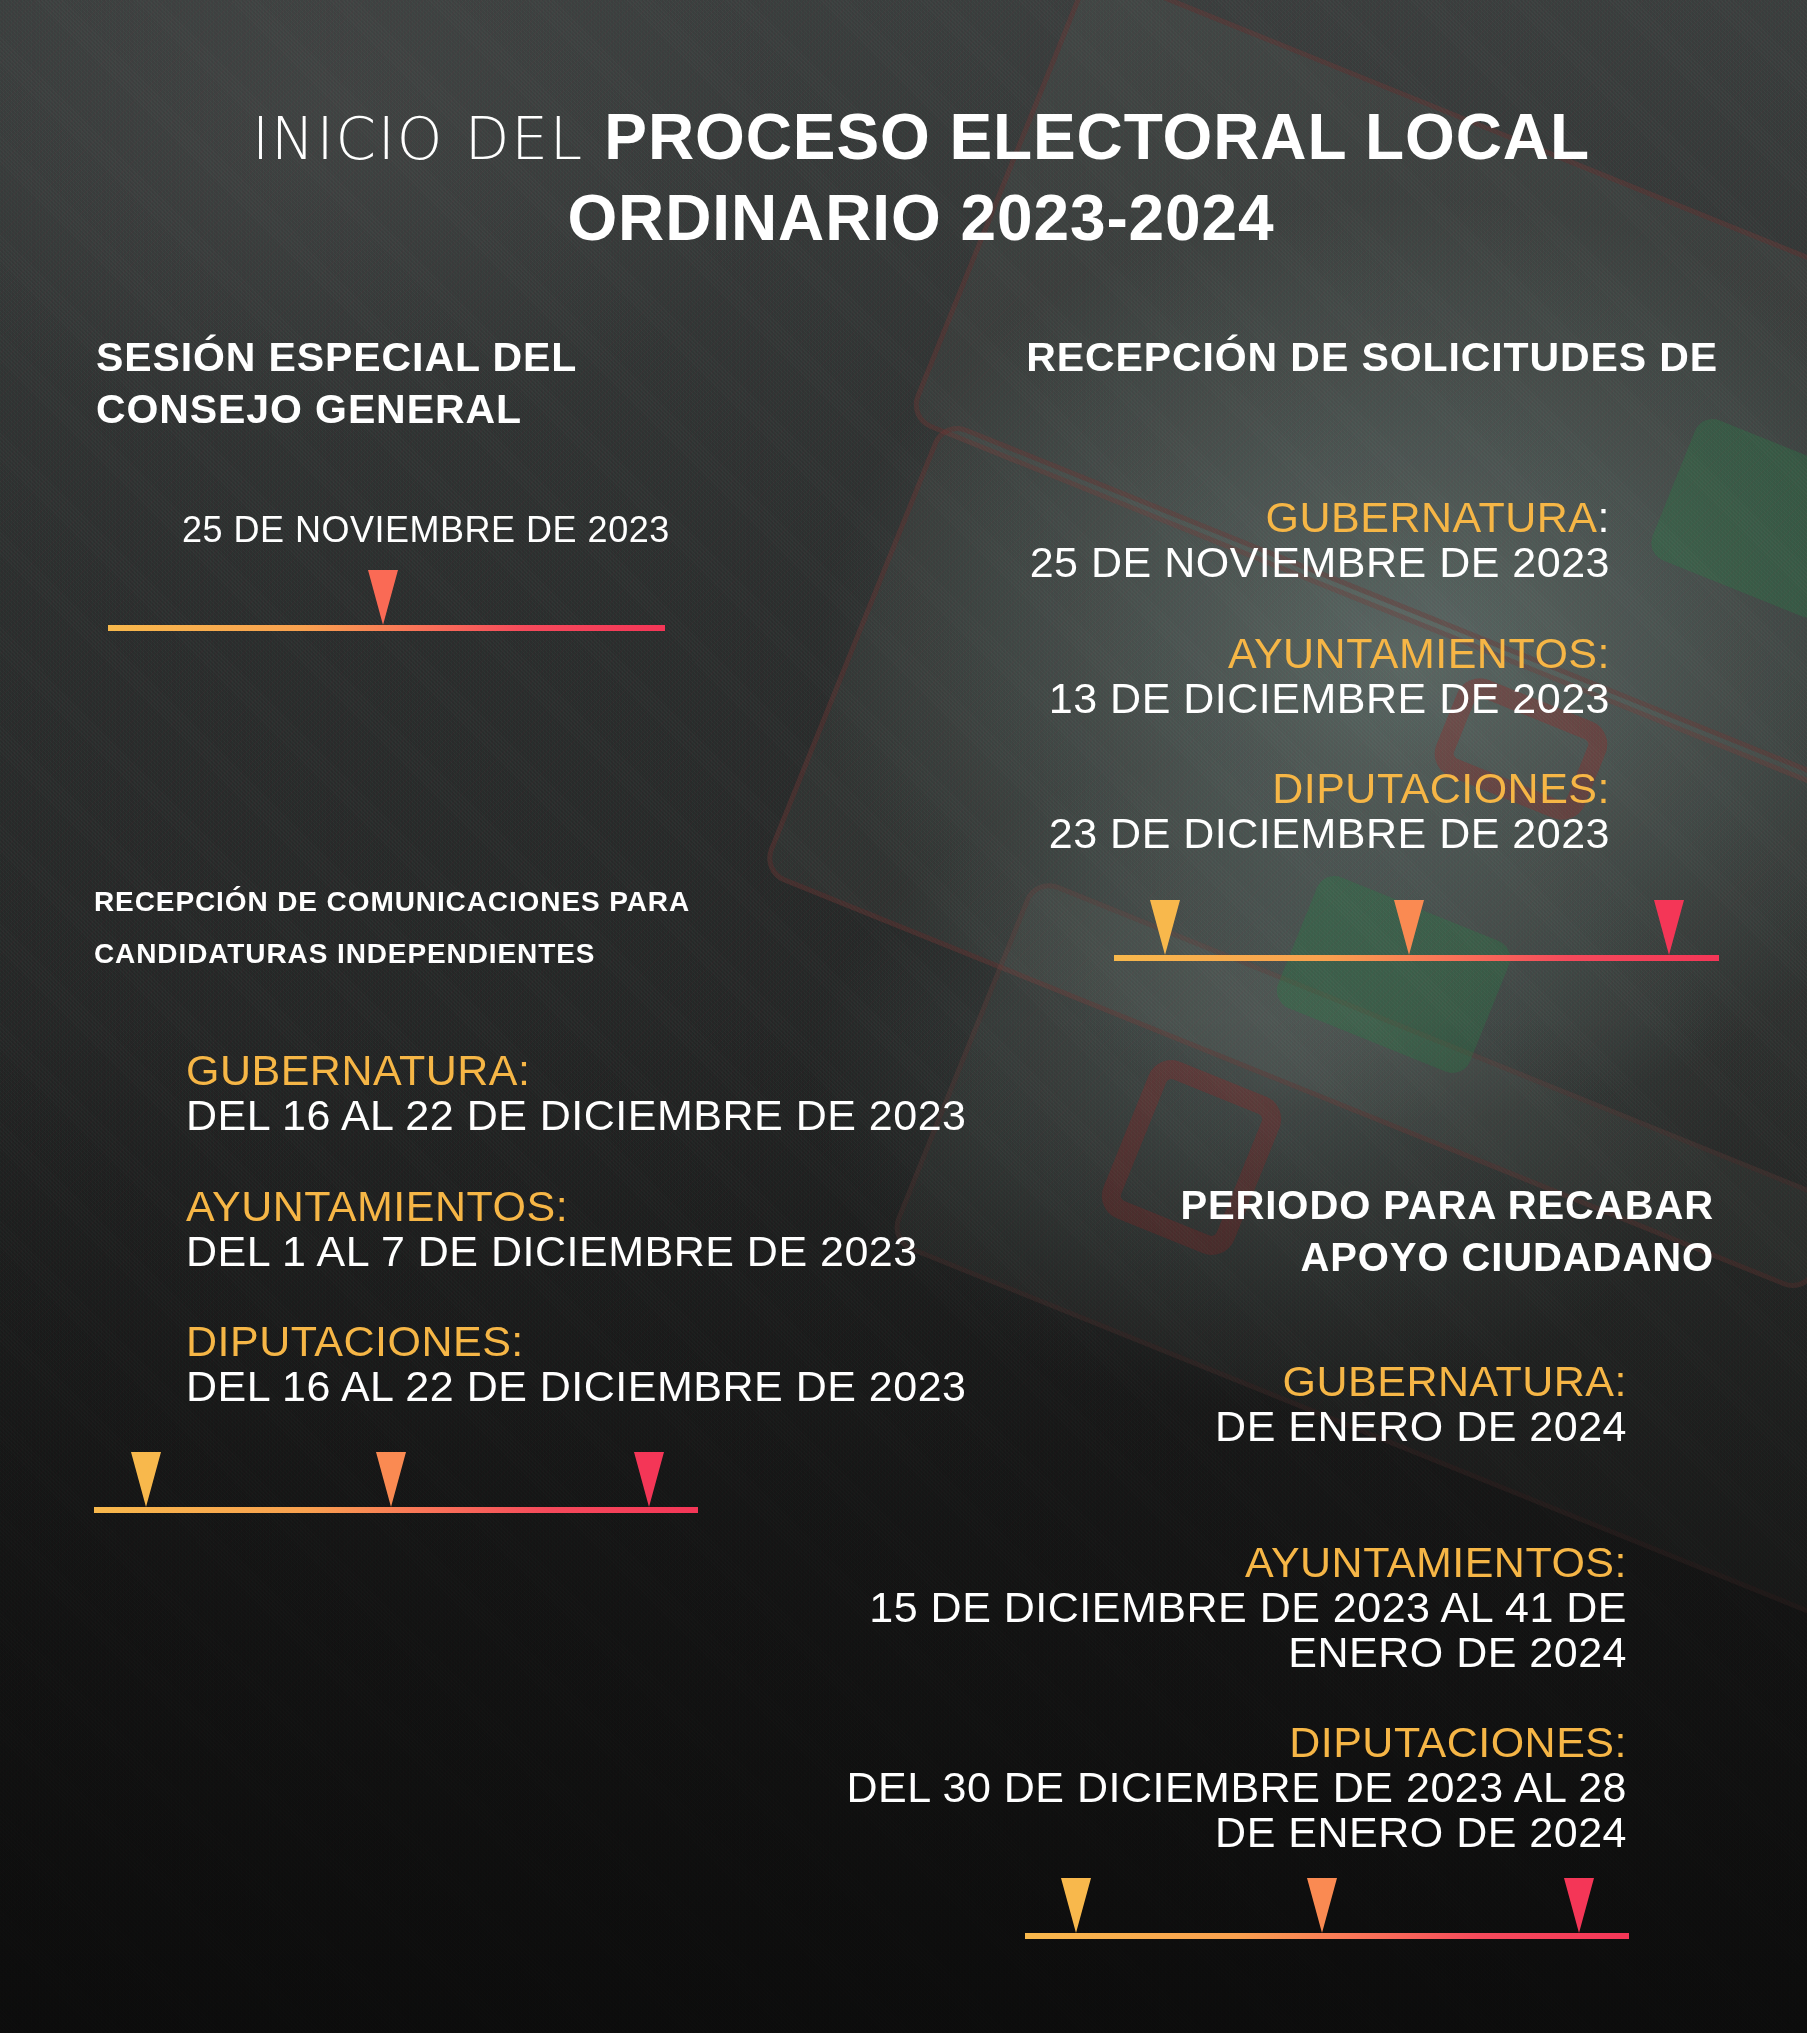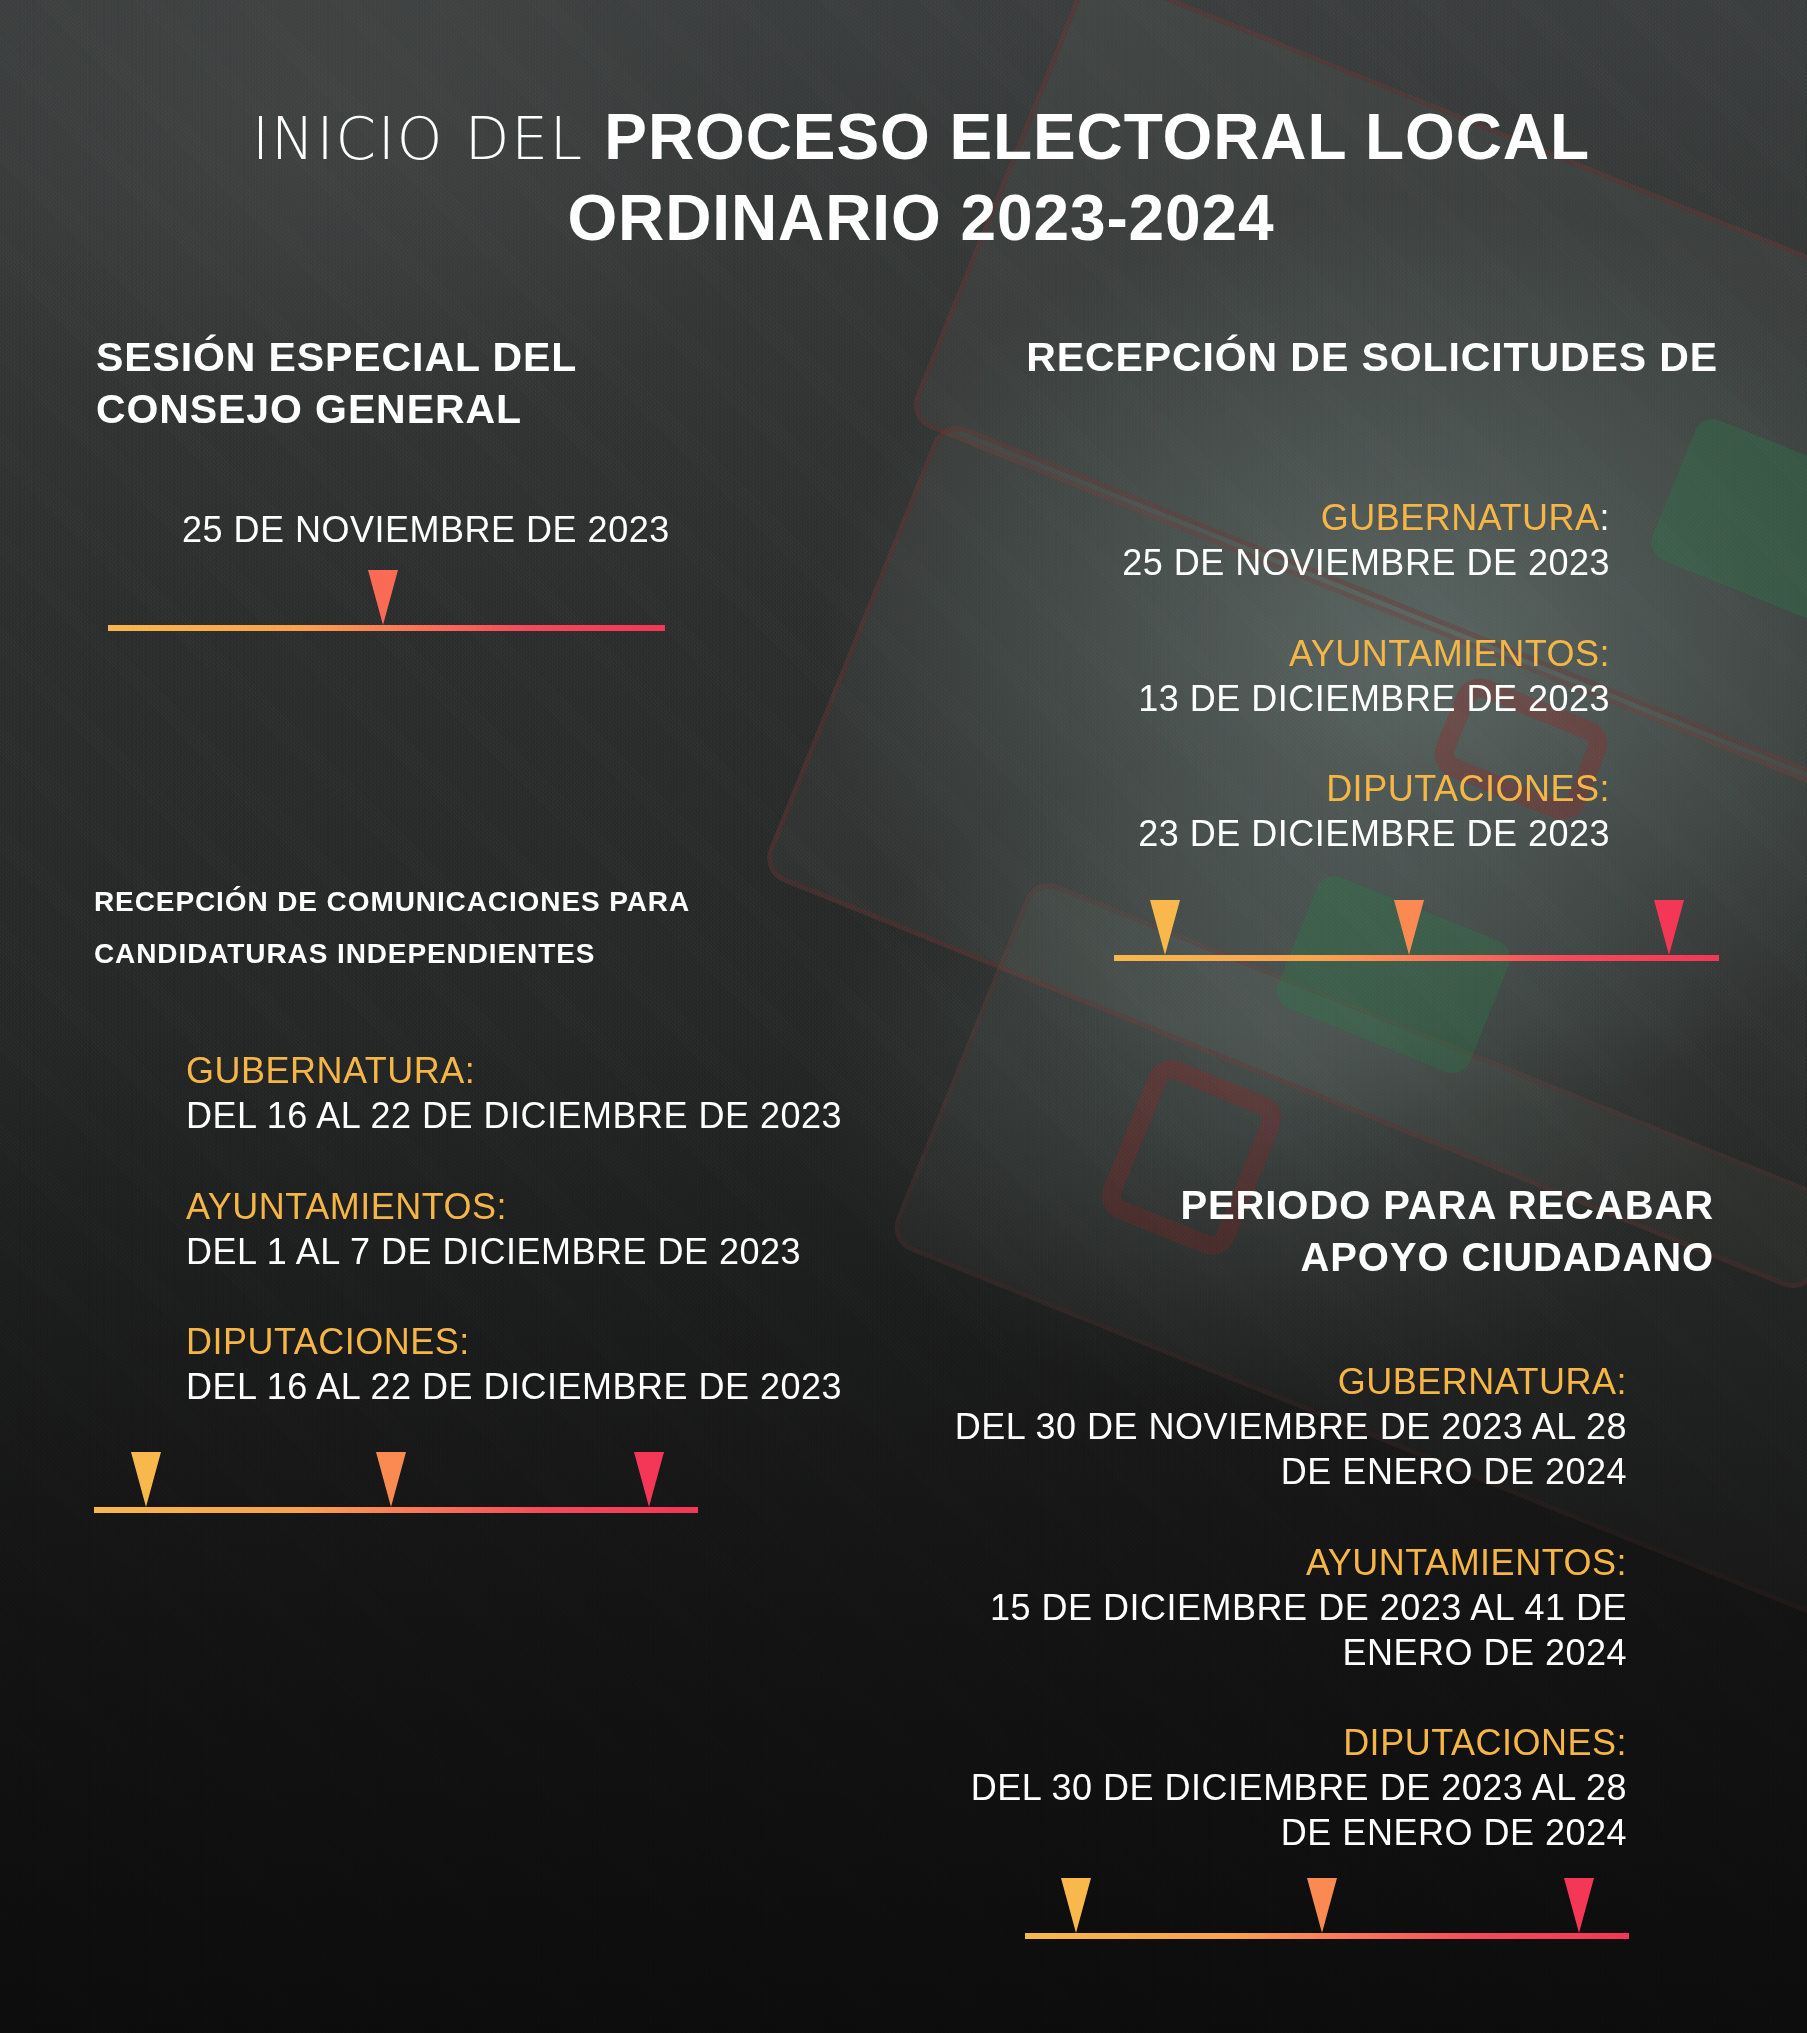--- a/index.html
+++ b/index.html
@@ -56,21 +56,21 @@
     .main-title .light { font-weight: 300; font-family: "DejaVu Sans", sans-serif; font-size: 58px; letter-spacing: 1.9px; }
     .main-title .bold { font-weight: 700; }
 
     .section-title {
       position: absolute;
       font-weight: 700; font-size: 41px; line-height: 52px; letter-spacing: 0.9px;
       color: #ffffff;
     }
     .align-right { text-align: right; }
 
-    .entry { position: absolute; font-size: 36px; line-height: 45px; letter-spacing: 0.5px; }
+    .entry { position: absolute; font-size: 43px; line-height: 45px; letter-spacing: 0.5px; }
     .entry .label { color: #f6b646; display: block; }
     .entry .label .colon-white { color: #ffffff; }
     .entry .value { color: #ffffff; display: block; }
 
     
     .timeline { position: absolute; height: 66px; }
     .timeline .bar {
       position: absolute; left: 0; right: 0; bottom: 0; height: 5.6px;
       background: linear-gradient(90deg, #f8b84c 0%, #f9a14f 35%, #fa7458 55%, #f54a5b 75%, #f43657 100%);
     }
@@ -166,21 +166,20 @@
     </div>
   </div>
 
   <div>
     <div class="section-title align-right" style="right:94px; top:1179px; width:753px; font-size:40px;">
       <span>PERIODO PARA RECABAR</span><br>
       <span>APOYO CIUDADANO</span>
     </div>
     <div class="entry align-right" style="right:181px; top:1359px; width:847px;">
       <span class="label">GUBERNATURA:</span>
-      <span class="value">DEL 30 DE NOVIEMBRE DE 2023 AL 28</span>
       <span class="value">DE ENERO DE 2024</span>
     </div>
     <div class="entry align-right" style="right:181px; top:1540px; width:847px;">
       <span class="label">AYUNTAMIENTOS:</span>
       <span class="value">15 DE DICIEMBRE DE 2023 AL 41 DE</span>
       <span class="value">ENERO DE 2024</span>
     </div>
     <div class="entry align-right" style="right:181px; top:1720px; width:847px;">
       <span class="label">DIPUTACIONES:</span>
       <span class="value">DEL 30 DE DICIEMBRE DE 2023 AL 28</span>

